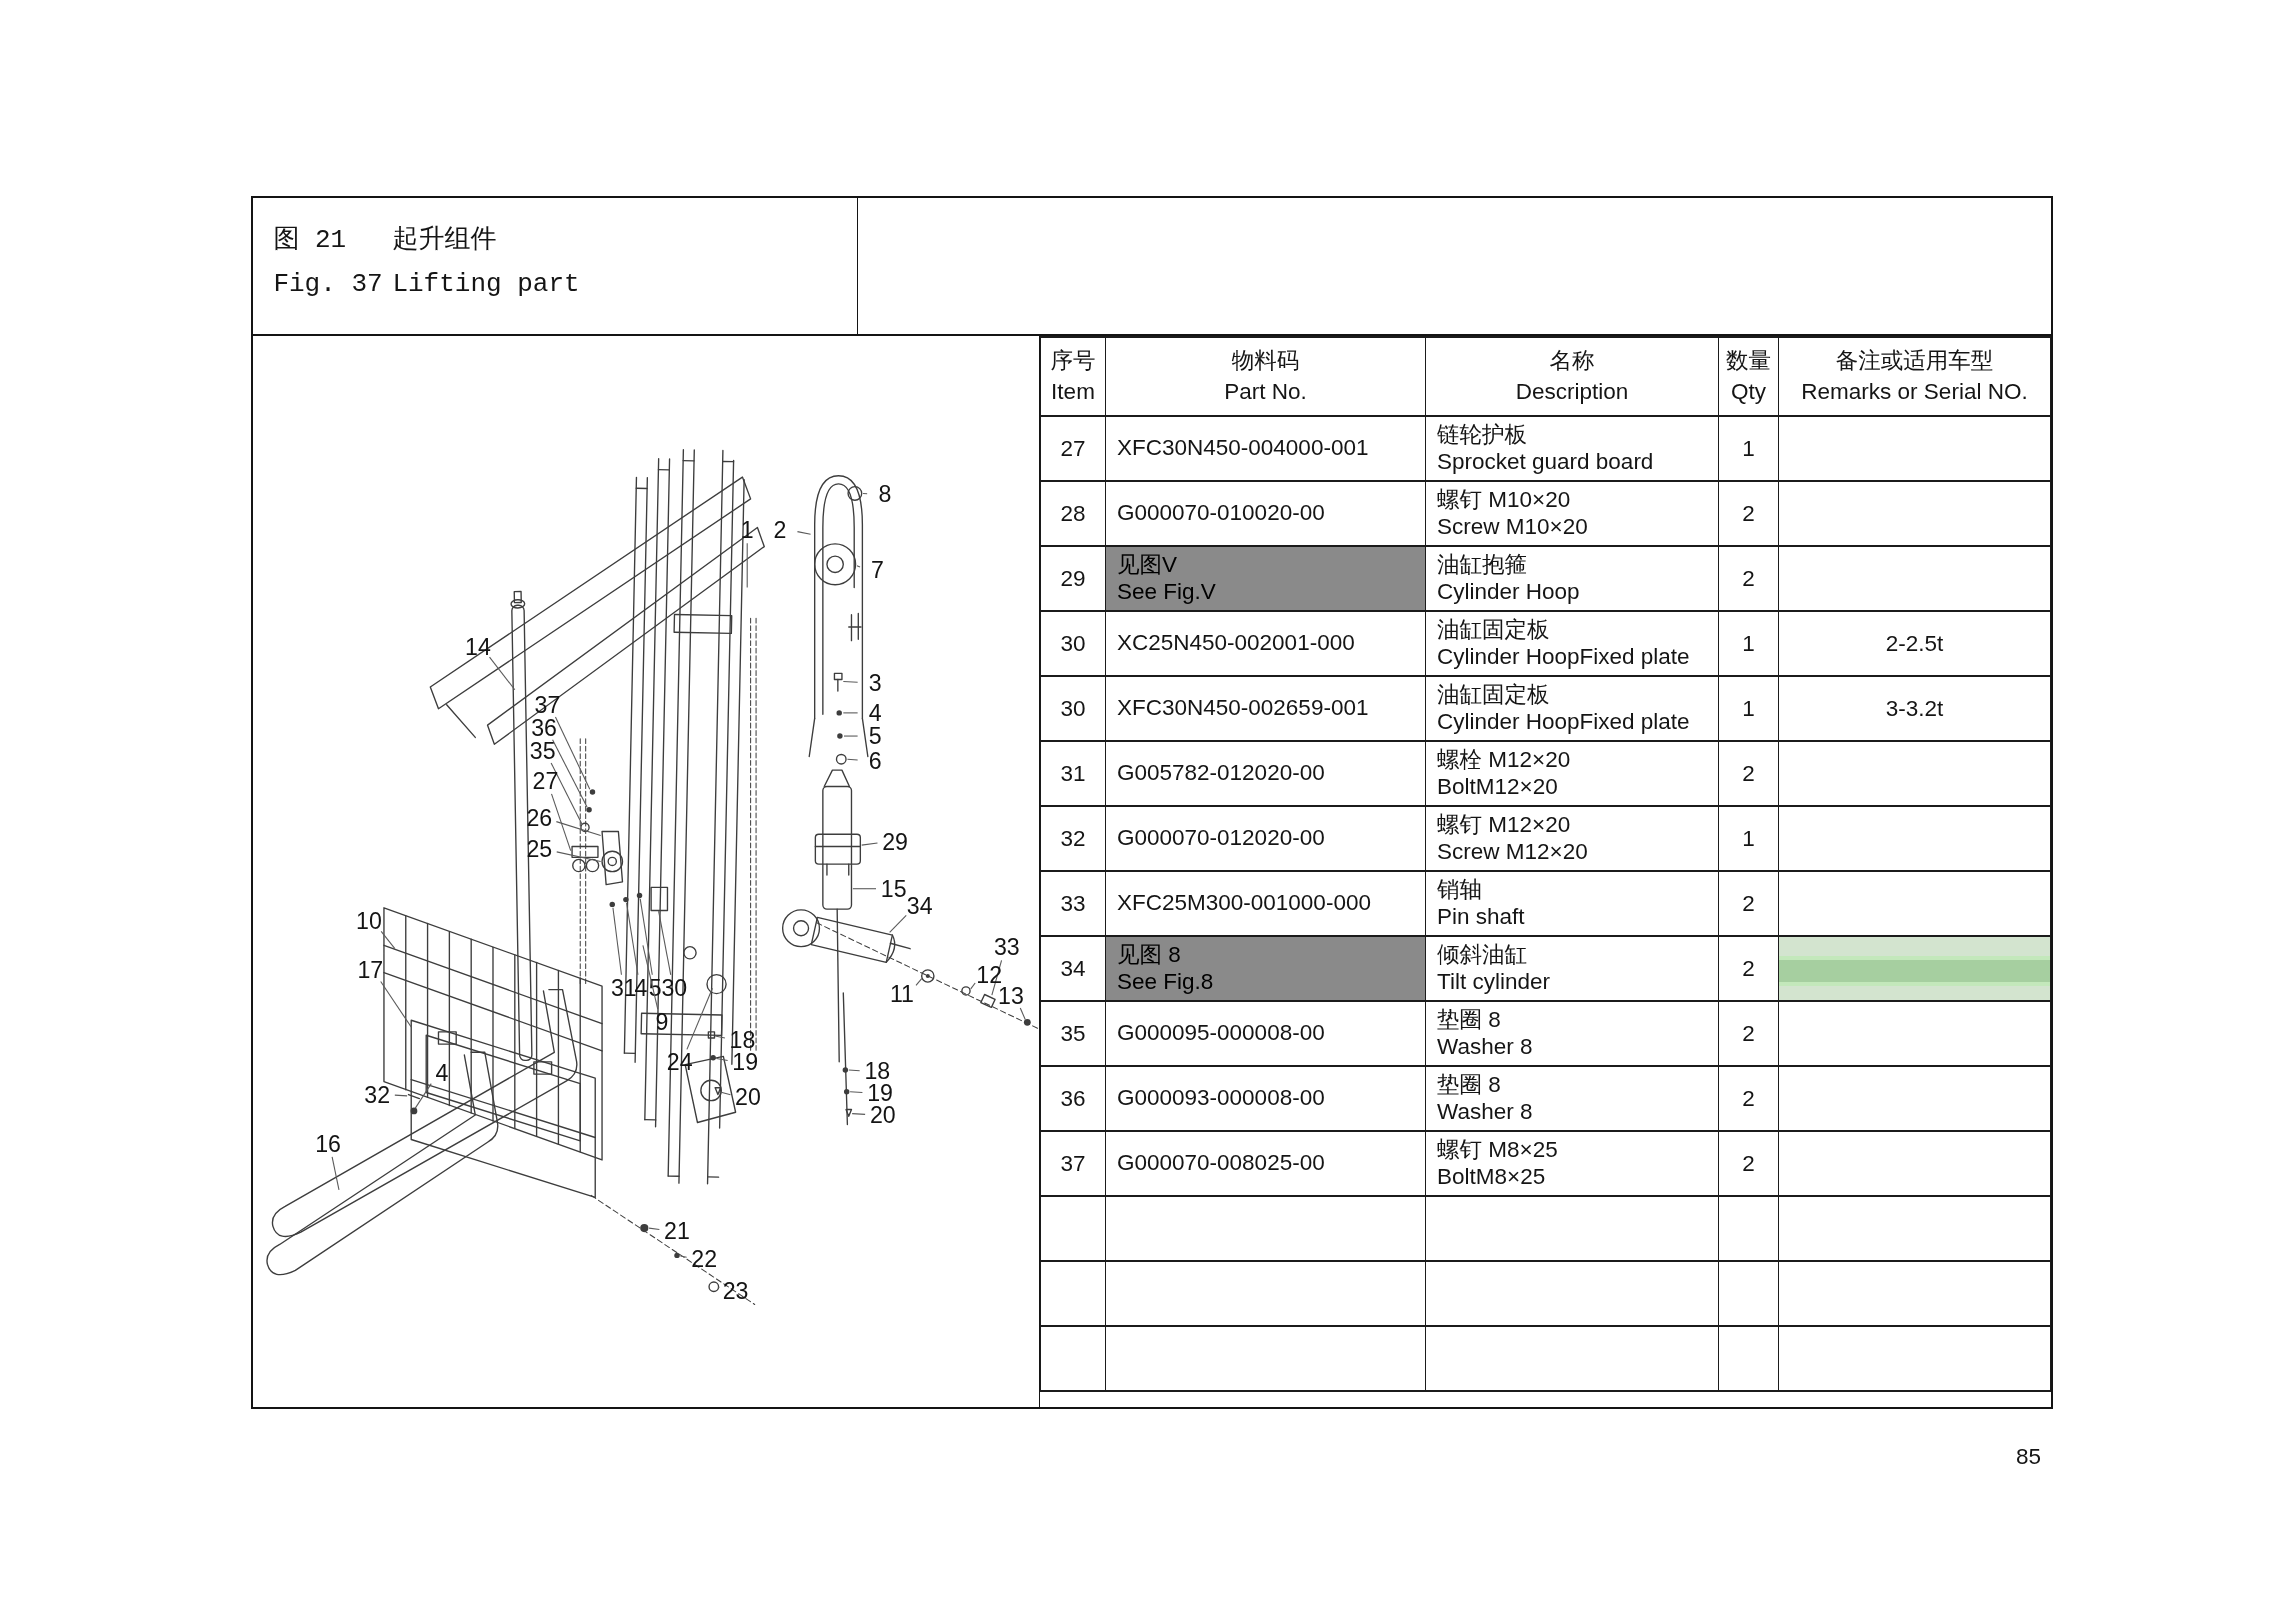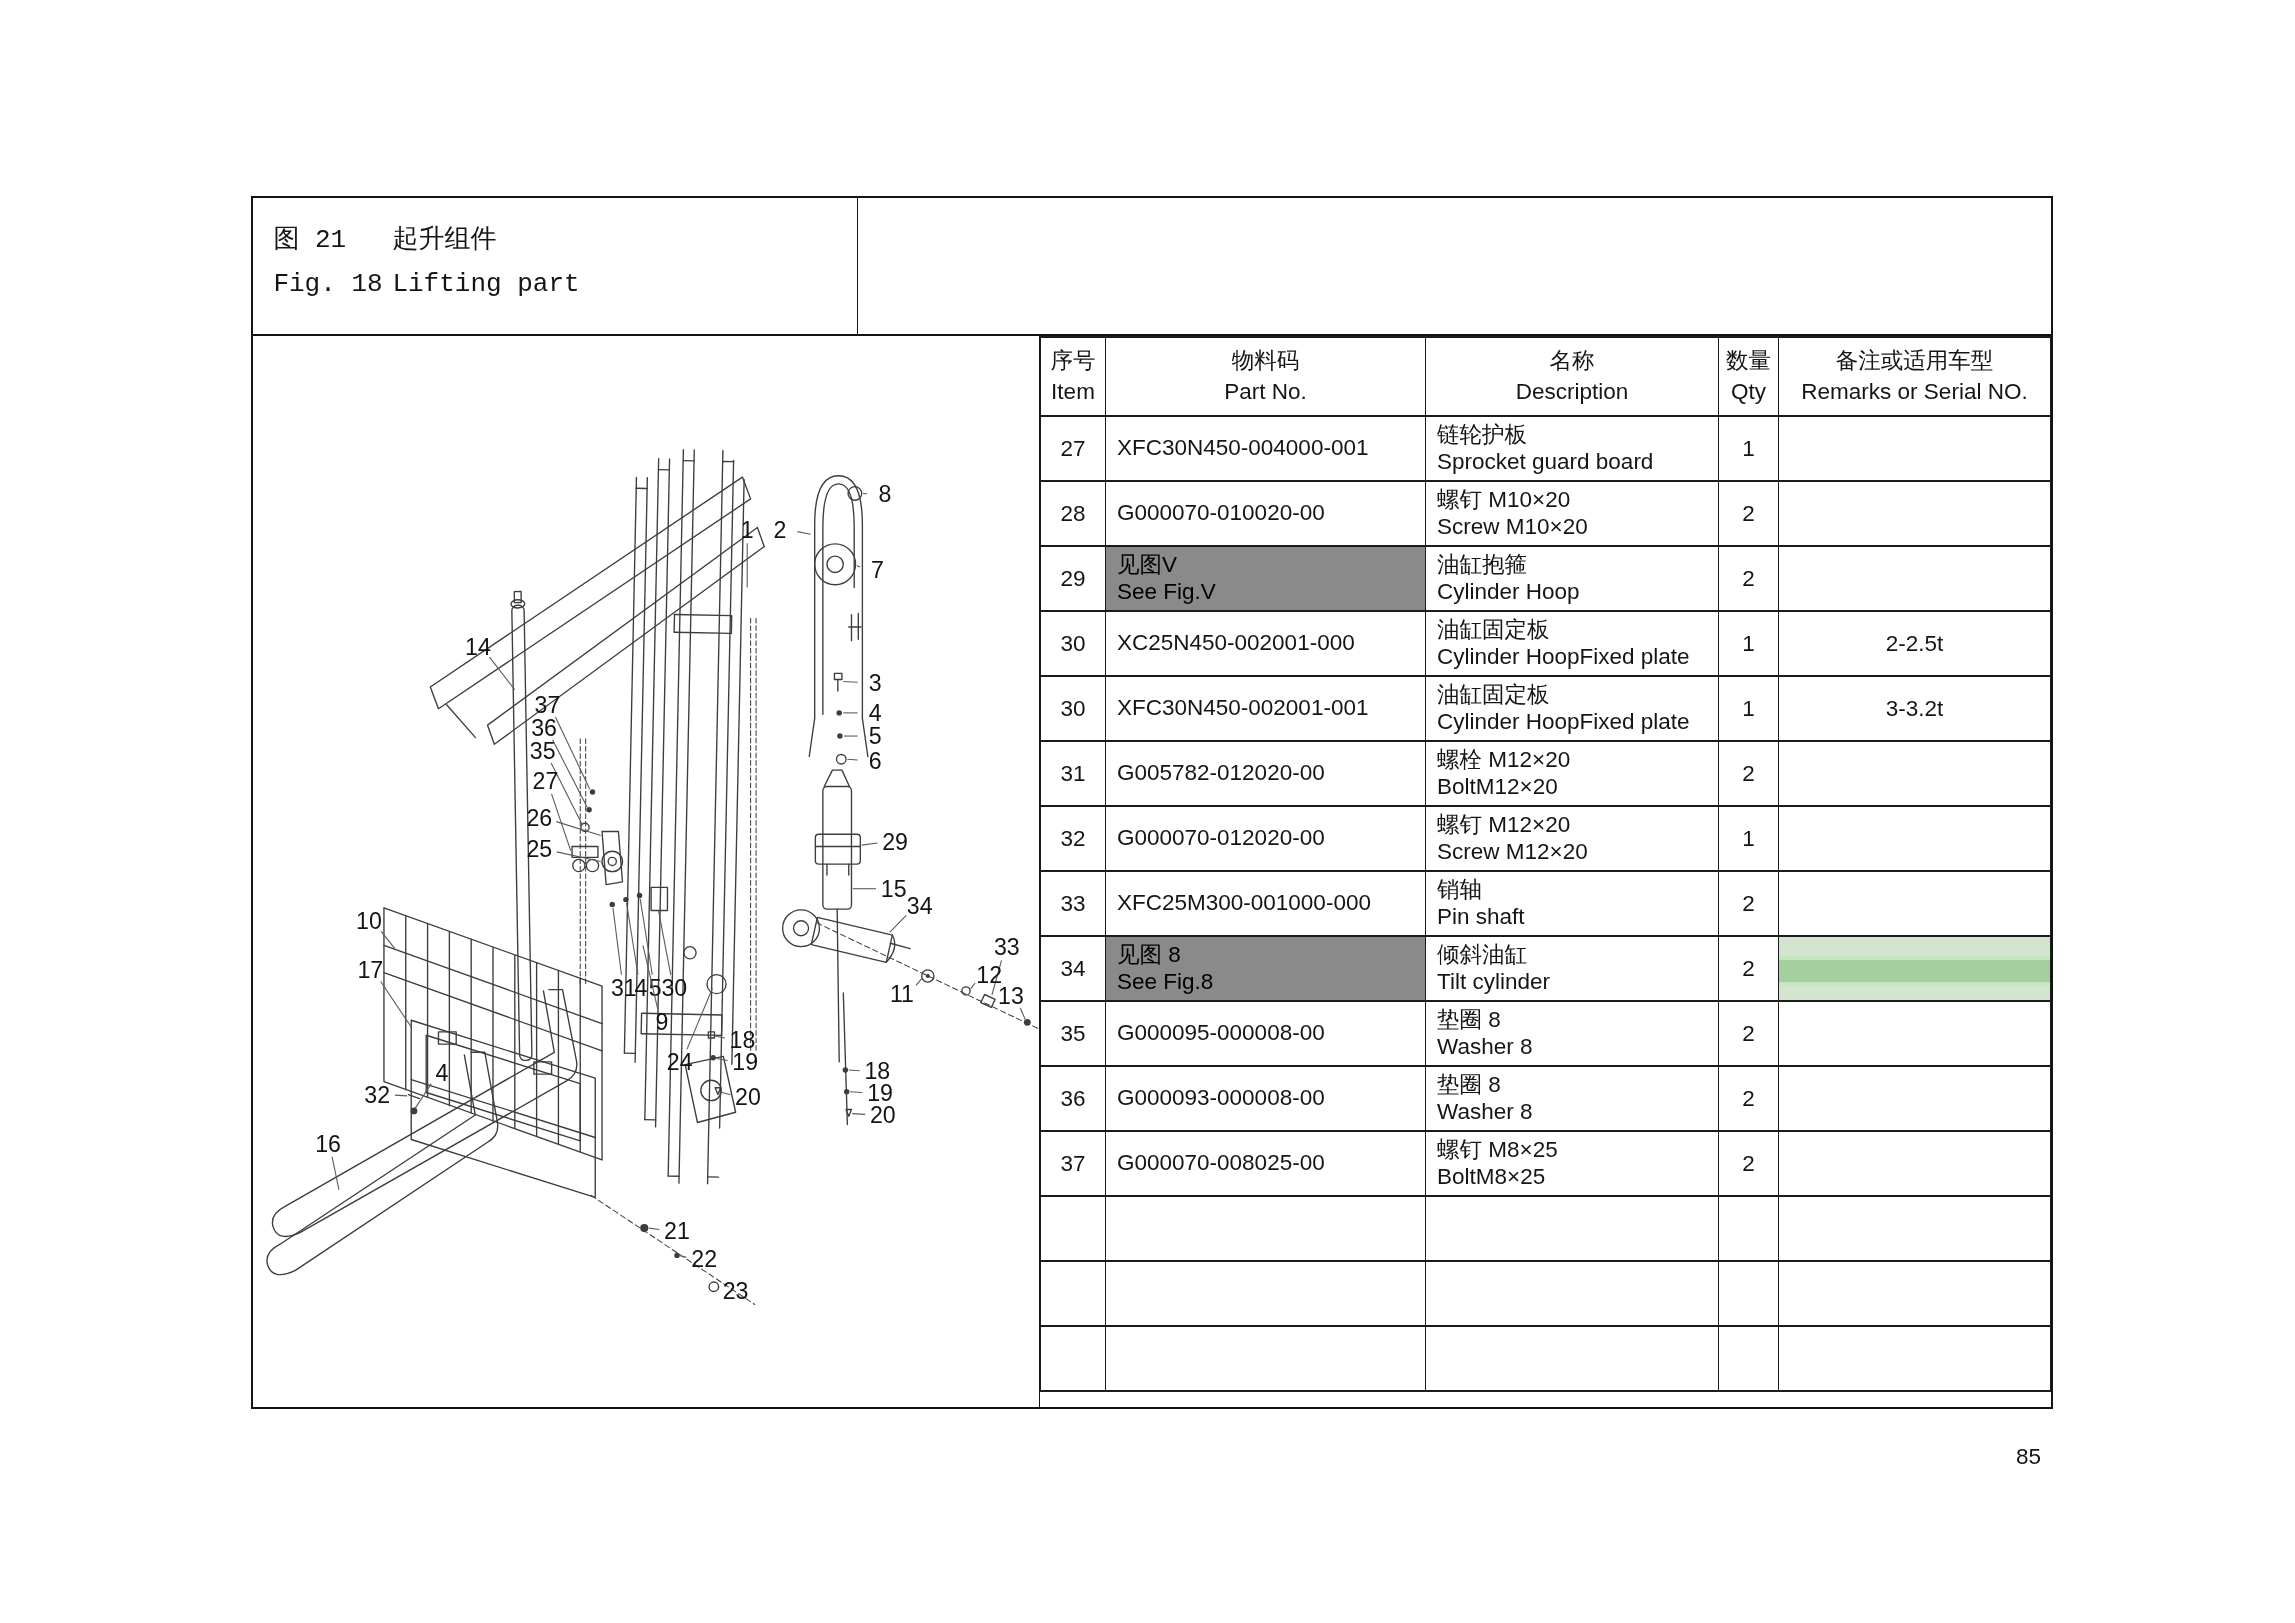--- a/index.html
+++ b/index.html
@@ -54,21 +54,21 @@
 <body>
 
 <div class="frame">
   <div class="hdr">
     <div class="hdr-left">
       <div class="trow">
         <span class="lab">图 21</span>
         <span>起升组件</span>
       </div>
       <div class="trow">
-        <span class="lab">Fig. 18</span>
+        <span class="lab">Fig. 37</span>
         <span>Lifting part</span>
       </div>
     </div>
   </div>
 
   <div class="bodyrow">
     <div class="diagram-cell">
       <svg class="diagram" width="786" height="1070" viewBox="368 491 1153 1570">
         <g class="art">
 
@@ -366,21 +366,21 @@
               <td class="c-part">XC25N450-002001-000</td>
               <td class="c-desc">
                 <div>油缸固定板</div>
                 <div>Cylinder HoopFixed plate</div>
               </td>
               <td class="c-qty">1</td>
               <td class="c-rem">2-2.5t</td>
             </tr>
             <tr>
               <td class="c-item">30</td>
-              <td class="c-part">XFC30N450-002001-001</td>
+              <td class="c-part">XFC30N450-002659-001</td>
               <td class="c-desc">
                 <div>油缸固定板</div>
                 <div>Cylinder HoopFixed plate</div>
               </td>
               <td class="c-qty">1</td>
               <td class="c-rem">3-3.2t</td>
             </tr>
             <tr>
               <td class="c-item">31</td>
               <td class="c-part">G005782-012020-00</td>

